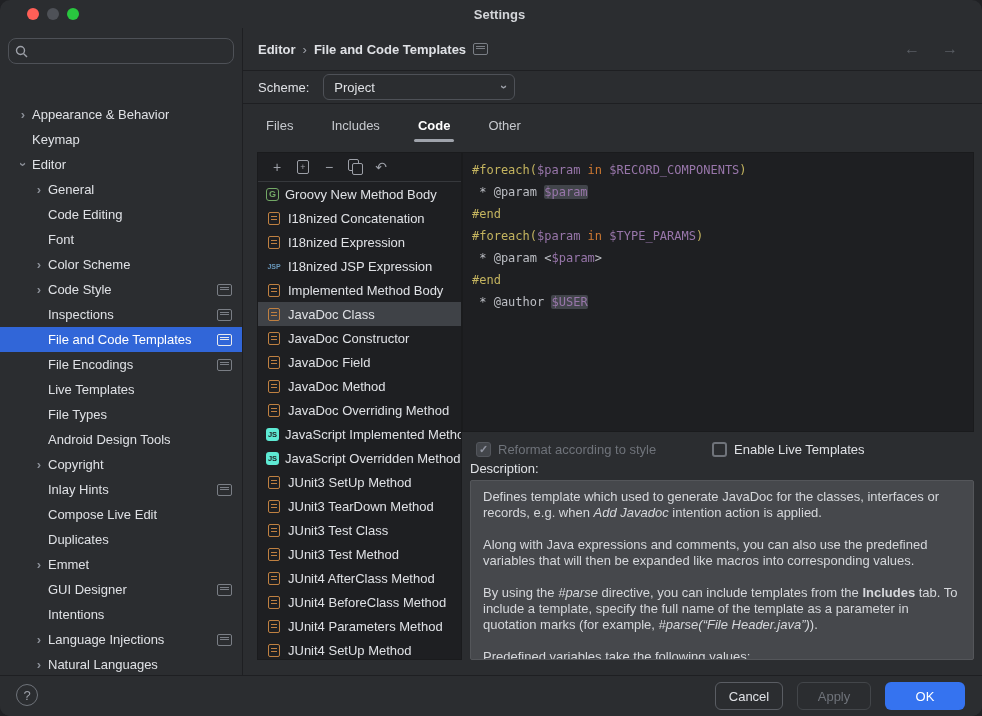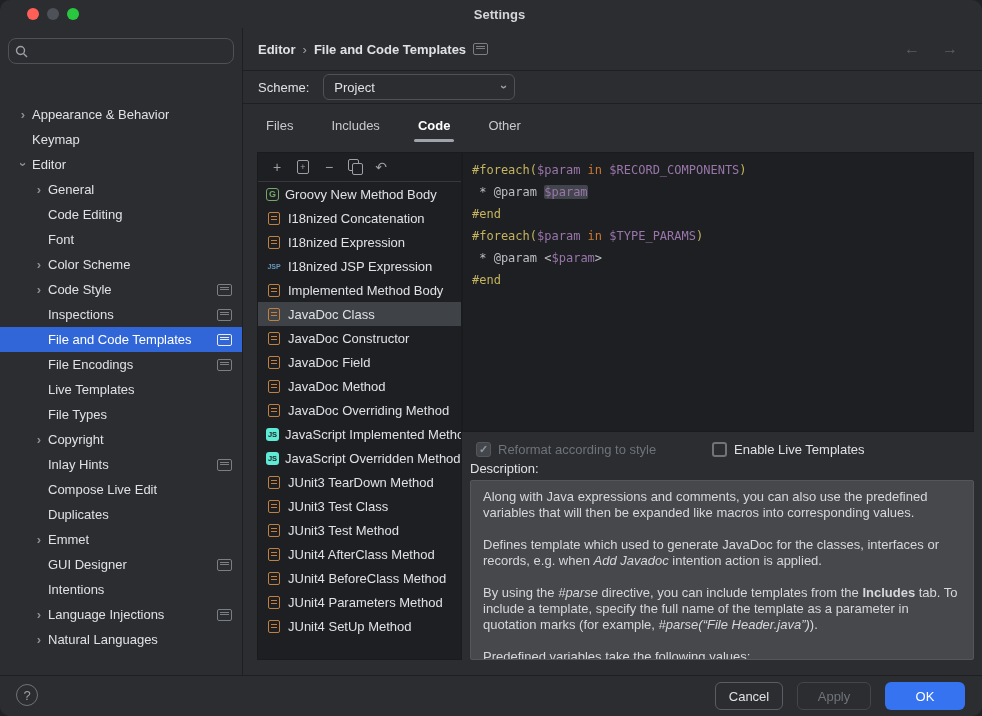--- a/index.html
+++ b/index.html
@@ -170,20 +170,24 @@
         </div>
         <div class="tree-row lvl1">
           <span class="chevron"></span>
           <span class="tree-label">Live Templates</span>
         </div>
         <div class="tree-row lvl1">
           <span class="chevron"></span>
           <span class="tree-label">File Types</span>
         </div>
         <div class="tree-row lvl1">
+          <span class="chevron"></span>
+          <span class="tree-label">Android Design Tools</span>
+        </div>
+        <div class="tree-row lvl1">
           <span class="chevron">›</span>
           <span class="tree-label">Copyright</span>
         </div>
         <div class="tree-row lvl1">
           <span class="chevron"></span>
           <span class="tree-label">Inlay Hints</span>
           <span class="mini-screen"></span>
         </div>
         <div class="tree-row lvl1">
           <span class="chevron"></span>
@@ -300,20 +304,24 @@
           <div class="list-row">
             <span class="ticon js">JS</span>
             <span class="list-label">JavaScript Implemented Method Body</span>
           </div>
           <div class="list-row">
             <span class="ticon js">JS</span>
             <span class="list-label">JavaScript Overridden Method Body</span>
           </div>
           <div class="list-row">
             <span class="ticon template"></span>
+            <span class="list-label">JUnit3 SetUp Method</span>
+          </div>
+          <div class="list-row">
+            <span class="ticon template"></span>
             <span class="list-label">JUnit3 TearDown Method</span>
           </div>
           <div class="list-row">
             <span class="ticon template"></span>
             <span class="list-label">JUnit3 Test Class</span>
           </div>
           <div class="list-row">
             <span class="ticon template"></span>
             <span class="list-label">JUnit3 Test Method</span>
           </div>
@@ -336,37 +344,38 @@
         </div>
     </div>
 
     <div class="editor-panel">
         <div class="code-line"><span class="tok-directive">#foreach(</span><span class="tok-variable">$param</span><span class="tok-keyword"> in </span><span class="tok-variable">$RECORD_COMPONENTS</span><span class="tok-directive">)</span></div>
         <div class="code-line"><span class="tok-plain"> * @param </span><span class="tok-variable tok-hl">$param</span></div>
         <div class="code-line"><span class="tok-directive">#end</span></div>
         <div class="code-line"><span class="tok-directive">#foreach(</span><span class="tok-variable">$param</span><span class="tok-keyword"> in </span><span class="tok-variable">$TYPE_PARAMS</span><span class="tok-directive">)</span></div>
         <div class="code-line"><span class="tok-plain"> * @param &lt;</span><span class="tok-variable">$param</span><span class="tok-plain">&gt;</span></div>
         <div class="code-line"><span class="tok-directive">#end</span></div>
+        <div class="code-line"><span class="tok-plain"> * @author </span><span class="tok-variable tok-hl">$USER</span></div>
       </div>
 
     <div class="opts">
       <div class="opt">
         <span class="cb checked-disabled">✓</span>
         <span class="opt-label dim">Reformat according to style</span>
       </div>
       <div class="opt second">
         <span class="cb unchecked"></span>
         <span class="opt-label">Enable Live Templates</span>
       </div>
     </div>
 
     <div class="desc-label">Description:</div>
     <div class="desc-box">
+        <p class="desc-para"><span>Defines template which used to generate JavaDoc for the classes, interfaces or records, e.g. when </span><span class="it">Add Javadoc</span><span> intention action is applied.</span></p>
         <p class="desc-para"><span>Along with Java expressions and comments, you can also use the predefined variables that will then be expanded like macros into corresponding values.</span></p>
-        <p class="desc-para"><span>Defines template which used to generate JavaDoc for the classes, interfaces or records, e.g. when </span><span class="it">Add Javadoc</span><span> intention action is applied.</span></p>
         <p class="desc-para"><span>By using the </span><span class="it">#parse</span><span> directive, you can include templates from the </span><span class="bd">Includes</span><span> tab. To include a template, specify the full name of the template as a parameter in quotation marks (for example, </span><span class="it">#parse(“File Header.java”)</span><span>).</span></p>
         <p class="desc-para"><span>Predefined variables take the following values:</span></p>
       </div>
 
   </div>
 
   <div class="footer">
     <div class="help-btn">?</div>
     <div class="btns">
       <div class="btn cancel">Cancel</div>

